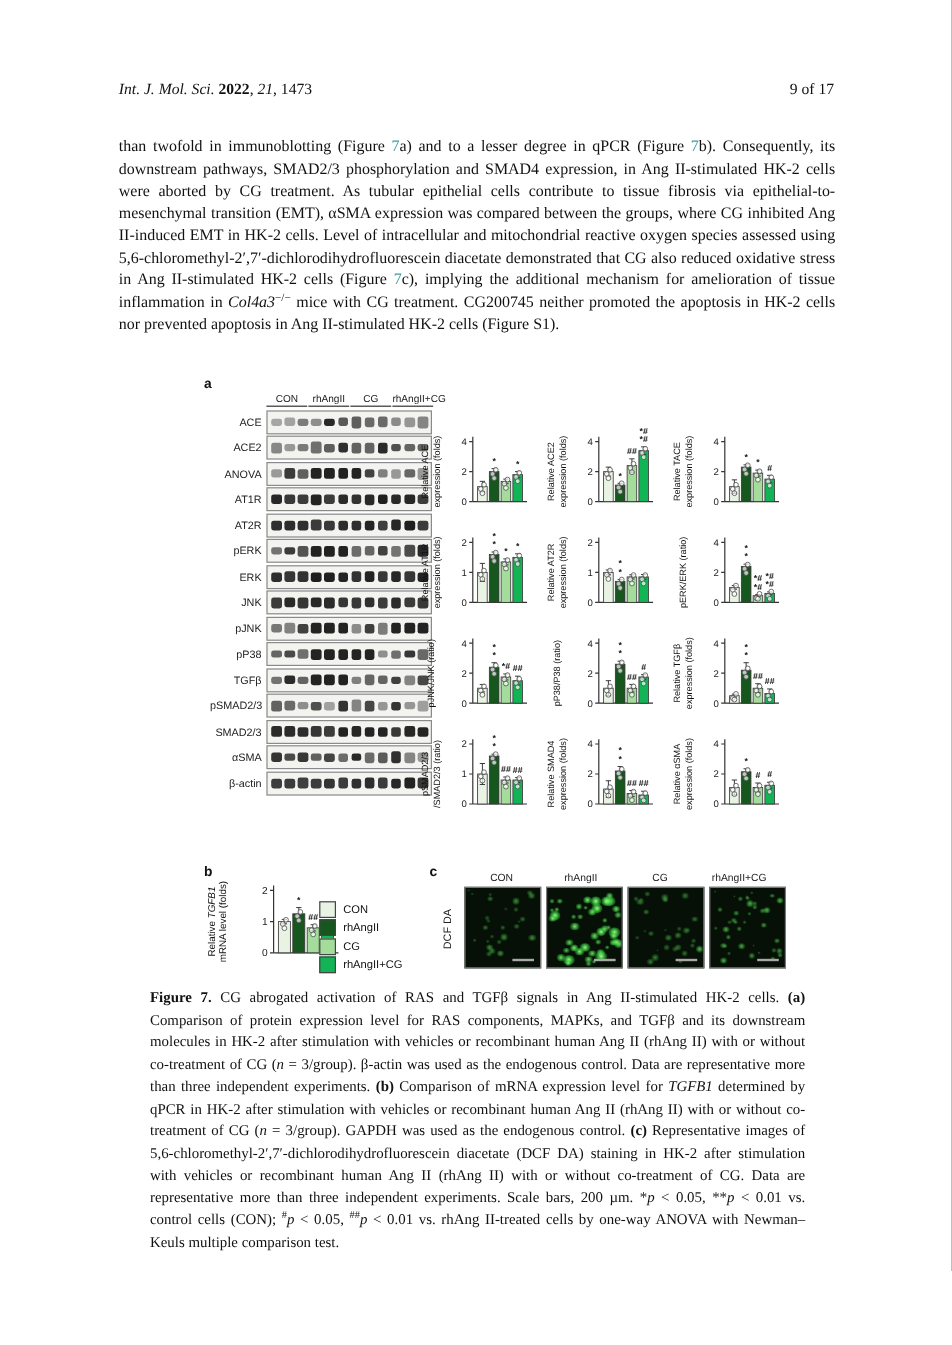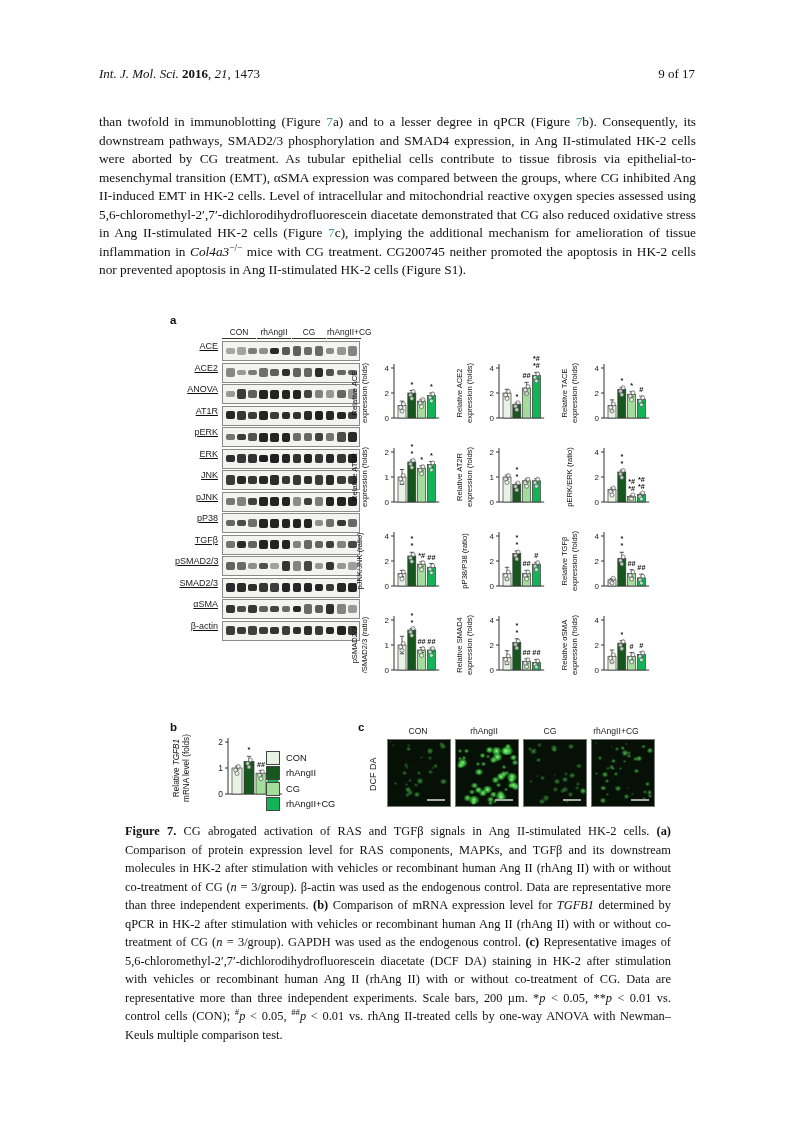--- a/index.html
+++ b/index.html
@@ -16,21 +16,21 @@
   .caption{position:absolute;top:822px;left:125px;width:546px;font-size:12.4px;line-height:18.5px;
            text-align:justify;}
   .figwrap{position:absolute;left:0;top:0;width:793px;height:1121px;
            font-family:"Liberation Sans","DejaVu Sans",sans-serif;}
   .panel-letter{position:absolute;font-weight:bold;font-size:11.5px;color:#111;}
   
   .blot-headers{position:absolute;left:222px;top:327px;width:140px;display:flex;}
   .bh-cell{width:34px;border-bottom:1px solid #333;text-align:center;font-size:8.4px;
            color:#222;padding-bottom:1px;white-space:nowrap;overflow:visible;}
   .blot-rows{position:absolute;left:175px;top:341px;}
-  .blot-row{display:flex;height:21.5px;text-decoration:underline;}
+  .blot-row{display:flex;align-items:center;height:21.5px;}
   .blot-label{width:43px;text-align:right;font-size:9px;color:#222;padding-right:4px;}
   .blot-box{position:relative;width:136px;height:18px;background:#f3f3ف0;background:#f3f3f0;
             border:1px solid #8a8a8a;overflow:hidden;}
   .blot-band{position:absolute;background:#181818;border-radius:2px;filter:blur(0.5px);}
   
   #charts-a{position:absolute;left:350px;top:352px;display:grid;
             grid-template-columns:repeat(3,104px);grid-auto-rows:82px;column-gap:1px;row-gap:2px;}
   #chart-b{position:absolute;left:172px;top:724px;}
   
   .legend{position:absolute;left:266px;top:750px;}
@@ -47,21 +47,21 @@
   .scale-bar{position:absolute;right:5px;bottom:5px;width:18px;height:2px;background:#a8a8a8;}
   .dcf-label{position:absolute;left:368px;top:748px;height:52px;font-size:9px;color:#222;
              writing-mode:vertical-rl;transform:rotate(180deg);text-align:center;}
 </style>
 </head>
 <body>
 
 <div class="page">
 
   <div class="hdr">
-    <span><span class="seg-i">Int. J. Mol. Sci. </span><span class="seg-b">2016</span><span>, </span><span class="seg-i">21</span><span>, 1473</span></span>
+    <span><span class="seg-i">Int. J. Mol. Sci. </span><span class="seg-b">2022</span><span>, </span><span class="seg-i">21</span><span>, 1473</span></span>
     <span>9 of 17</span>
   </div>
 
   <div class="bodytext"><span>than twofold in immunoblotting (Figure </span><span class="seg-link">7</span><span>a) and to a lesser degree in qPCR (Figure </span><span class="seg-link">7</span><span>b). Consequently, its downstream pathways, SMAD2/3 phosphorylation and SMAD4 expression, in Ang II-stimulated HK-2 cells were aborted by CG treatment. As tubular epithelial cells contribute to tissue fibrosis via epithelial-to-mesenchymal transition (EMT), αSMA expression was compared between the groups, where CG inhibited Ang II-induced EMT in HK-2 cells. Level of intracellular and mitochondrial reactive oxygen species assessed using 5,6-chloromethyl-2′,7′-dichlorodihydrofluorescein diacetate demonstrated that CG also reduced oxidative stress in Ang II-stimulated HK-2 cells (Figure </span><span class="seg-link">7</span><span>c), implying the additional mechanism for amelioration of tissue inflammation in </span><span class="seg-i">Col4a3</span><span class="seg-sup">−/−</span><span> mice with CG treatment. CG200745 neither promoted the apoptosis in HK-2 cells nor prevented apoptosis in Ang II-stimulated HK-2 cells (Figure S1).</span></div>
 
   <div class="figwrap">
     <div class="panel-letter" style="left:170px;top:314px;">a</div>
 
     <div class="blot-headers" id="blot-headers">
         <div class="bh-cell" style="margin-right: 1px;">CON</div>
@@ -129,20 +129,37 @@
             <span class="blot-band" style="left: 25.2px; top: 5.06296px; width: 8.6px; height: 7.87408px; opacity: 0.83;"></span>
             <span class="blot-band" style="left: 36.3px; top: 4.47243px; width: 8.6px; height: 9.05513px; opacity: 0.95;"></span>
             <span class="blot-band" style="left: 47.4px; top: 5.16327px; width: 8.6px; height: 7.67346px; opacity: 0.83;"></span>
             <span class="blot-band" style="left: 58.5px; top: 5.09383px; width: 8.6px; height: 7.81235px; opacity: 0.91;"></span>
             <span class="blot-band" style="left: 69.6px; top: 5.13749px; width: 8.6px; height: 7.72502px; opacity: 0.88;"></span>
             <span class="blot-band" style="left: 80.7px; top: 4.44303px; width: 8.6px; height: 9.11395px; opacity: 0.92;"></span>
             <span class="blot-band" style="left: 91.8px; top: 4.82015px; width: 8.6px; height: 8.3597px; opacity: 0.96;"></span>
             <span class="blot-band" style="left: 102.9px; top: 4.76107px; width: 8.6px; height: 8.47786px; opacity: 0.92;"></span>
             <span class="blot-band" style="left: 114px; top: 5.10867px; width: 8.6px; height: 7.78265px; opacity: 0.93;"></span>
             <span class="blot-band" style="left: 125.1px; top: 5.02541px; width: 8.6px; height: 7.94918px; opacity: 0.83;"></span>
+          </div>
+        </div>
+        <div class="blot-row">
+          <div class="blot-label">AT2R</div>
+          <div class="blot-box">
+            <span class="blot-band" style="left: 3px; top: 5.16935px; width: 8.6px; height: 7.6613px; opacity: 0.89;"></span>
+            <span class="blot-band" style="left: 14.1px; top: 5.14485px; width: 8.6px; height: 7.71031px; opacity: 0.9;"></span>
+            <span class="blot-band" style="left: 25.2px; top: 5.12765px; width: 8.6px; height: 7.7447px; opacity: 0.89;"></span>
+            <span class="blot-band" style="left: 36.3px; top: 4.56917px; width: 8.6px; height: 8.86165px; opacity: 0.84;"></span>
+            <span class="blot-band" style="left: 47.4px; top: 4.84888px; width: 8.6px; height: 8.30223px; opacity: 0.85;"></span>
+            <span class="blot-band" style="left: 58.5px; top: 5.10917px; width: 8.6px; height: 7.78165px; opacity: 0.9;"></span>
+            <span class="blot-band" style="left: 69.6px; top: 5.15142px; width: 8.6px; height: 7.69716px; opacity: 0.89;"></span>
+            <span class="blot-band" style="left: 80.7px; top: 4.90938px; width: 8.6px; height: 8.18124px; opacity: 0.94;"></span>
+            <span class="blot-band" style="left: 91.8px; top: 5.16972px; width: 8.6px; height: 7.66055px; opacity: 0.82;"></span>
+            <span class="blot-band" style="left: 102.9px; top: 4.68844px; width: 8.6px; height: 8.62313px; opacity: 0.93;"></span>
+            <span class="blot-band" style="left: 114px; top: 4.97524px; width: 8.6px; height: 8.04952px; opacity: 0.96;"></span>
+            <span class="blot-band" style="left: 125.1px; top: 4.83321px; width: 8.6px; height: 8.33358px; opacity: 0.83;"></span>
           </div>
         </div>
         <div class="blot-row">
           <div class="blot-label">pERK</div>
           <div class="blot-box">
             <span class="blot-band" style="left: 3px; top: 5.8301px; width: 8.6px; height: 6.3398px; opacity: 0.58;"></span>
             <span class="blot-band" style="left: 14.1px; top: 6.12838px; width: 8.6px; height: 5.74323px; opacity: 0.84;"></span>
             <span class="blot-band" style="left: 25.2px; top: 4.66207px; width: 8.6px; height: 8.67586px; opacity: 0.73;"></span>
             <span class="blot-band" style="left: 36.3px; top: 4.5px; width: 8.6px; height: 9px; opacity: 0.95;"></span>
             <span class="blot-band" style="left: 47.4px; top: 4.5px; width: 8.6px; height: 9px; opacity: 0.95;"></span>

